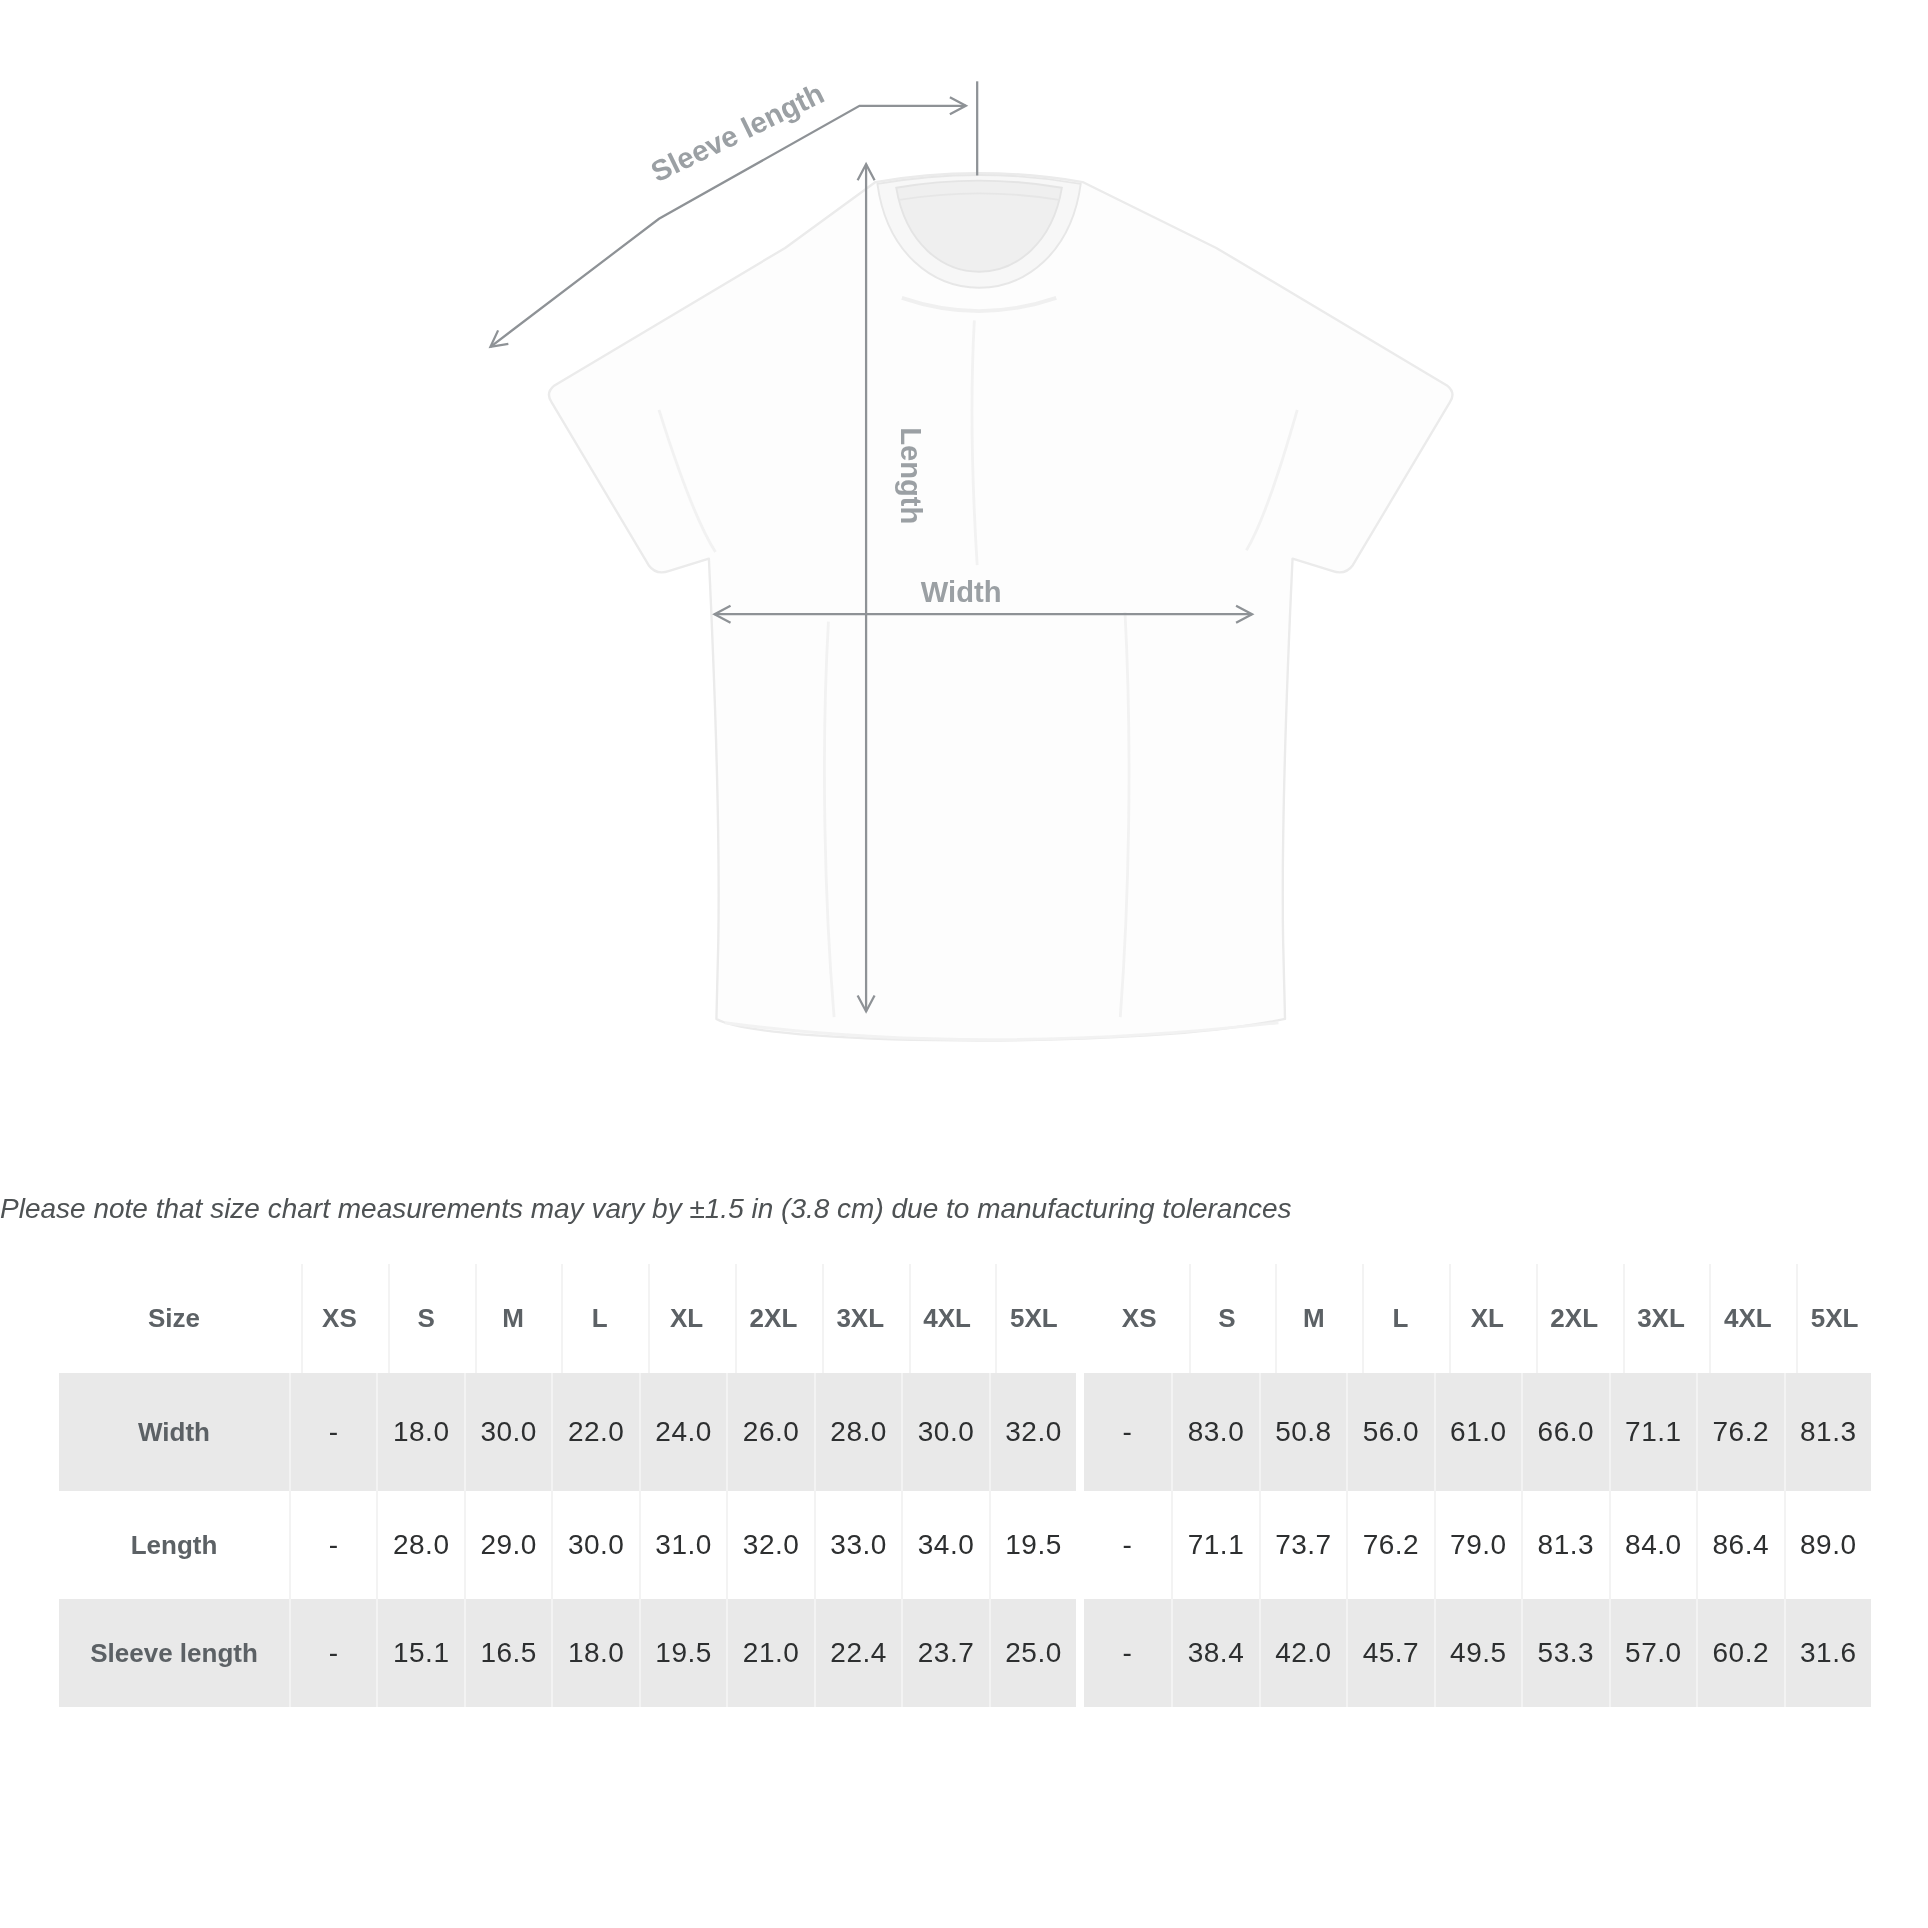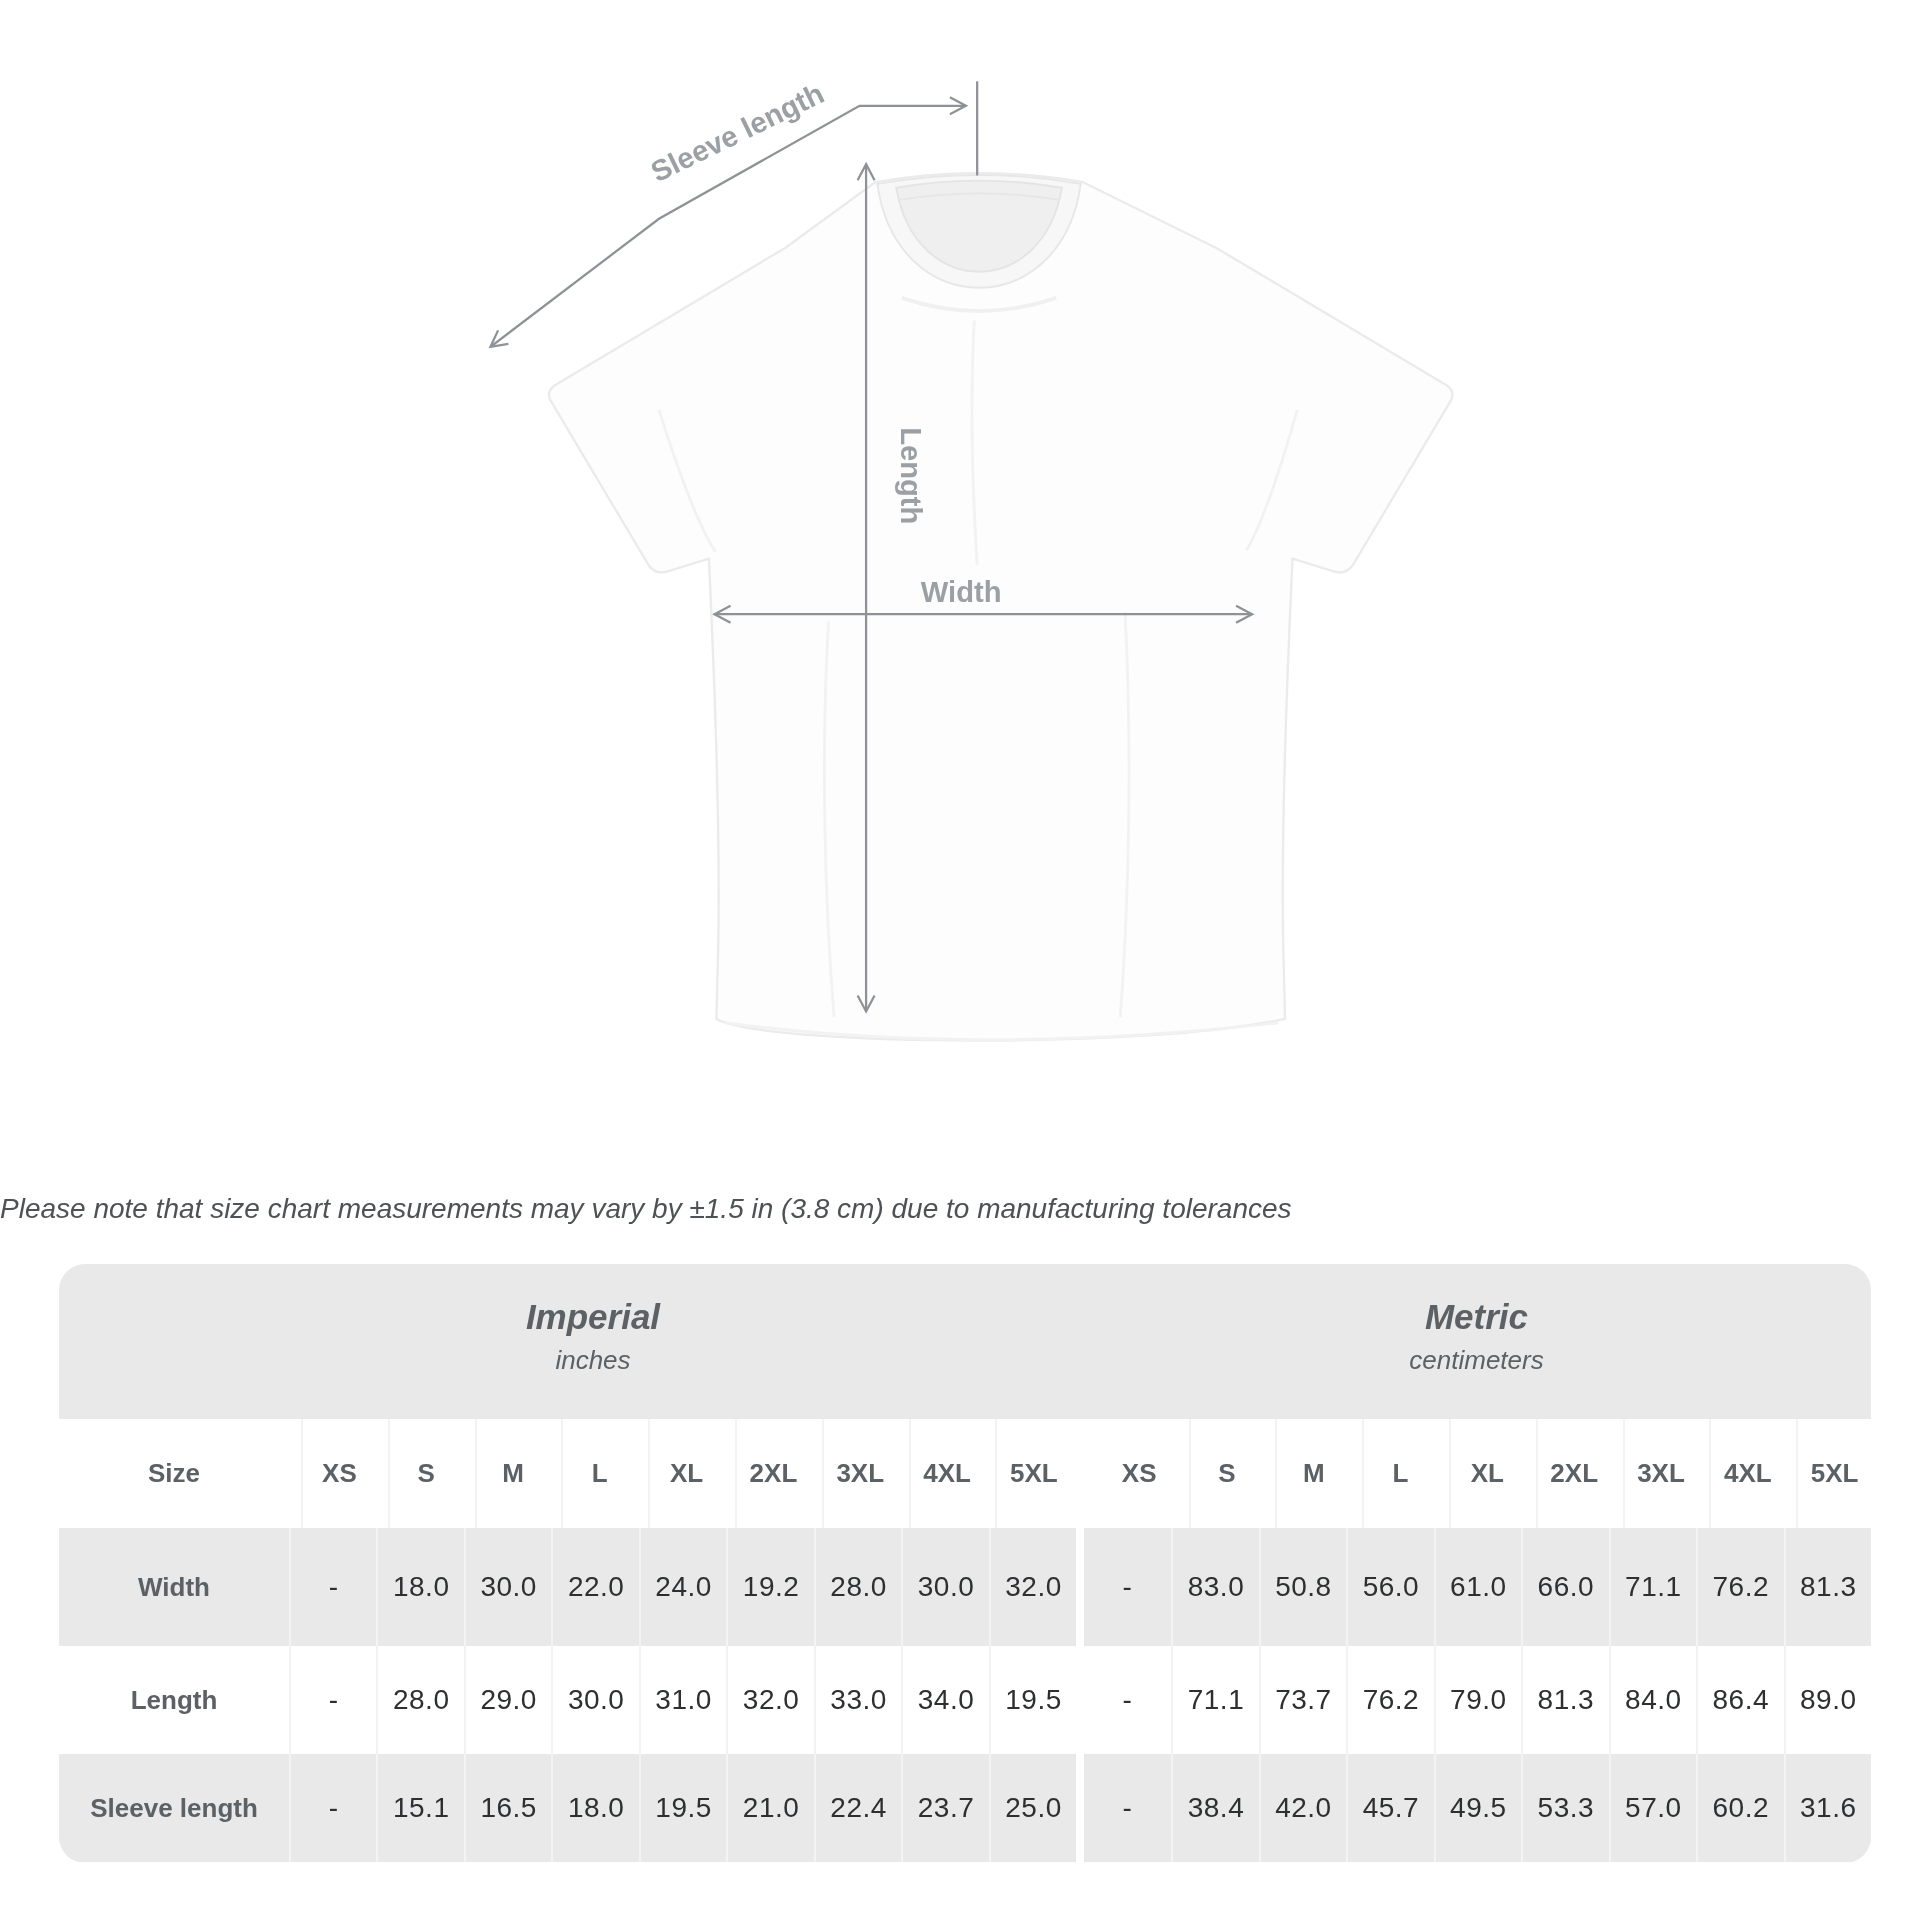--- a/index.html
+++ b/index.html
@@ -103,30 +103,20 @@
     <g font-family="Liberation Sans, sans-serif" font-weight="bold" fill="#9ba0a4" font-size="31">
       <text transform="translate(788,150) rotate(-26)" text-anchor="middle">Sleeve length</text>
       <text transform="translate(957,505) rotate(90)" text-anchor="middle">Length</text>
       <text x="1021" y="639" text-anchor="middle">Width</text>
     </g>
   </svg>
 
   <div class="page-subtitle">Please note that size chart measurements may vary by ±1.5 in (3.8 cm) due to manufacturing tolerances</div>
 
   <div id="size-table">
-    <div class="group-band">
-      <div class="group-stack group-imperial">
-        <div class="group-label">Imperial</div>
-        <div class="group-sublabel">inches</div>
-      </div>
-      <div class="group-stack group-metric">
-        <div class="group-label">Metric</div>
-        <div class="group-sublabel">centimeters</div>
-      </div>
-    </div>
     <div id="size-rows">
         <div class="trow" style="height: 109px; gap: 12px;">
           <div class="cell hdr">Size</div>
           <div class="cell c hdr">XS</div>
           <div class="cell c hdr">S</div>
           <div class="cell c hdr">M</div>
           <div class="cell c hdr">L</div>
           <div class="cell c hdr">XL</div>
           <div class="cell c hdr">2XL</div>
           <div class="cell c hdr">3XL</div>
@@ -143,21 +133,21 @@
           <div class="cell c hdr">4XL</div>
           <div class="cell c hdr">5XL</div>
         </div>
         <div class="trow banded" style="height: 118px;">
           <div class="cell hdr">Width</div>
           <div class="cell c val">-</div>
           <div class="cell c val">18.0</div>
           <div class="cell c val">30.0</div>
           <div class="cell c val">22.0</div>
           <div class="cell c val">24.0</div>
-          <div class="cell c val">19.2</div>
+          <div class="cell c val">26.0</div>
           <div class="cell c val">28.0</div>
           <div class="cell c val">30.0</div>
           <div class="cell c val">32.0</div>
           <div class="cell gap"></div>
           <div class="cell c val ng">-</div>
           <div class="cell c val">83.0</div>
           <div class="cell c val">50.8</div>
           <div class="cell c val">56.0</div>
           <div class="cell c val">61.0</div>
           <div class="cell c val">66.0</div>

